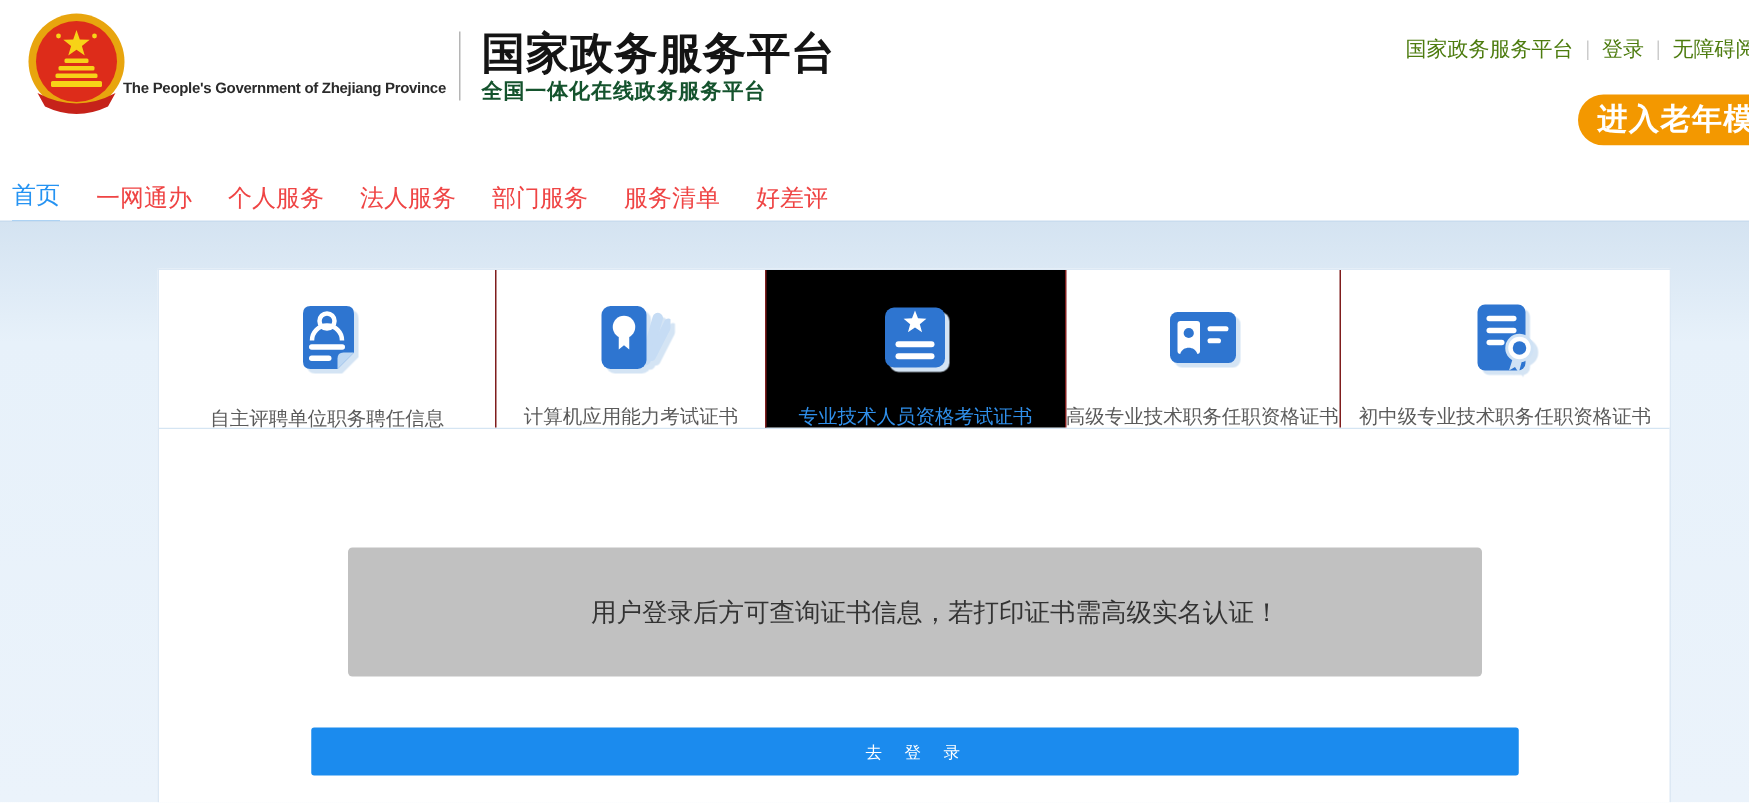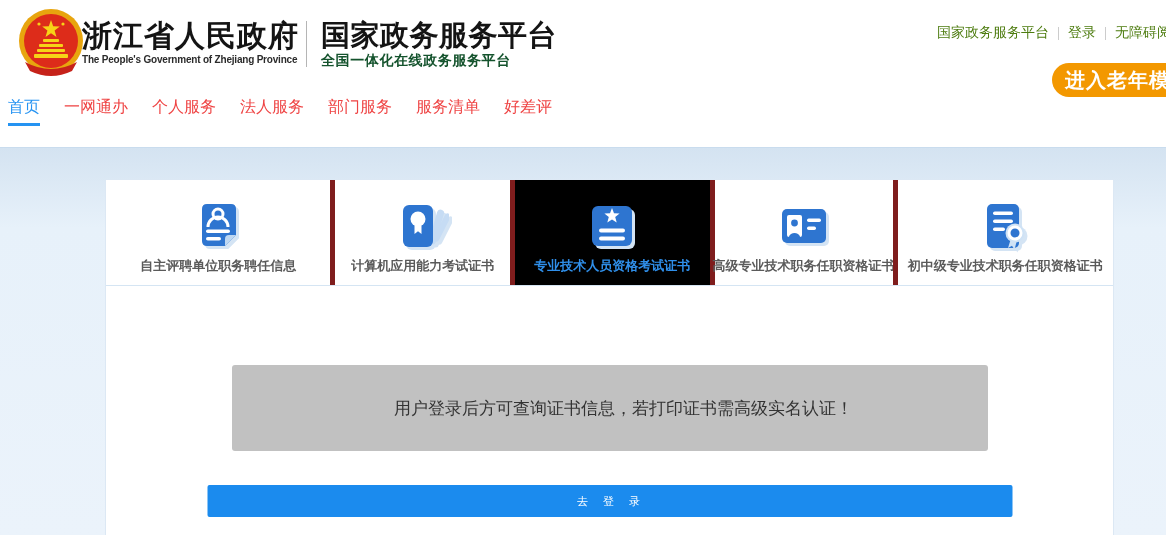--- a/index.html
+++ b/index.html
@@ -14,37 +14,37 @@
   .hdr-divider { position:absolute; left:306px; top:21px; width:1px; height:46px; background:#b5b5b5; }
   .site-title { position:absolute; left:321px; top:16px; font-size:29px; font-weight:bold; color:#141414; letter-spacing:0.5px; white-space:nowrap; }
   .site-sub { position:absolute; left:321px; top:52px; font-size:14px; font-weight:bold; color:#14532d; letter-spacing:0.6px; white-space:nowrap; }
   .top-links { position:absolute; left:937px; top:24px; display:flex; align-items:center; gap:9px; white-space:nowrap; font-size:14px; color:#3a3a3a; }
   .top-links a { color:#4d7c0f; text-decoration:none; cursor:pointer; }
   .tl-sep { width:1px; height:13px; background:#ccc; }
   .elder-btn { position:absolute; left:1052px; top:63px; height:34px; padding:0 13px; background:#f39800; color:#fff; font-size:20px; font-weight:bold; letter-spacing:1px; border:none; border-radius:17px; white-space:nowrap; cursor:pointer; line-height:34px; }
 
   
   .nav { position:absolute; top:97px; left:0; width:100%; height:50px; background:#fff; }
-  .nav-items { position:absolute; left:8px; top:0; display:flex; gap:24px; }
+  .nav-items { position:absolute; left:8px; top:24px; display:flex; gap:24px;align-items:center; }
   .nav-item { font-size:16px; color:#ef4444; line-height:20px; padding-bottom:6px; cursor:pointer; white-space:nowrap; }
   .nav-item.active { color:#2593f2; border-bottom:3px solid #2593f2; }
   .search-input { position:absolute; left:933px; top:108px; width:214px; height:30px; background:#efefef; border:none; outline:none; padding:0 8px; font-size:14px; color:#333; }
   .search-btn { position:absolute; left:1147px; top:108px; width:40px; height:30px; background:#f39800; border:none; cursor:pointer; display:flex; align-items:center; justify-content:center; }
 
   
   .main { position:absolute; top:147px; left:0; width:100%; bottom:0; background:linear-gradient(180deg,#d4e3f1 0px,#e7f1fa 80px,#ebf3fb 100%); border-top:1px solid #c9dcee; }
   .card { position:absolute; left:105px; top:31px; width:1009px; bottom:0; background:#fff; border:1px solid #dce8f4; border-bottom:none; }
 
   .tabs { display:flex; height:106px; border-bottom:1px solid #d5e5f3; }
   .tab { display:flex; flex-direction:column; align-items:center; padding-top:20px; cursor:pointer; background:#fff; }
-  .tab + .tab { border-left:5px solid #7f1d1d; }
+  .tab + .tab { border-left:1px solid #7f1d1d;justify-content:center; }
   .tab.selected { background:#000000; }
   .tab-icon { width:52px; height:52px; }
   .tab-icon svg { filter:drop-shadow(3px 3px 0px #d4e4f4); }
-  .tab-label { margin-top:5px; font-size:13px; color:#5a5a5a; white-space:nowrap;font-weight:bold; }
+  .tab-label { margin-top:18px; font-size:13px; color:#5a5a5a; white-space:nowrap; }
   .tab.selected .tab-label { color:#2f8fea; }
   .t1 { width:225px; } .t2 { width:180px; } .t3 { width:200px; } .t4 { width:183px; } .t5 { width:221px; }
 
   .panel { position:relative; height:calc(100% - 106px); }
   .notice { position:absolute; top:79px; left:50%; transform:translateX(-50%); width:756px; height:86px; background:#c1c1c1; border-radius:3px; display:flex; align-items:center; justify-content:center; font-size:17px; color:#333;padding-left:28px; }
   .login-btn { position:absolute; top:199px; left:50%; transform:translateX(-50%); width:805px; height:32px; background:#1b8bee; color:#fff; font-size:11px; border:none; border-radius:2px; cursor:pointer; letter-spacing:2px; }
 </style>
 </head>
 <body>
 
@@ -56,21 +56,20 @@
       <circle cx="38" cy="33" r="27" fill="#dd2c1a"></circle>
       <polygon points="38,12 40.2,18.3 46.8,18.5 41.6,22.6 43.5,29 38,25.2 32.5,29 34.4,22.6 29.2,18.5 35.8,18.3" fill="#f7d317"></polygon>
       <circle cx="26" cy="16" r="1.6" fill="#f7d317"></circle>
       <circle cx="50" cy="16" r="1.6" fill="#f7d317"></circle>
       <rect x="30" y="31" width="16" height="3" rx="1" fill="#f7d317"></rect>
       <rect x="26" y="36" width="24" height="3" rx="1" fill="#f7d317"></rect>
       <rect x="24" y="41" width="28" height="3" rx="1" fill="#f7d317"></rect>
       <rect x="21" y="46" width="34" height="4" rx="1" fill="#f7d317"></rect>
       <path d="M12 54 q26 14 52 0 l-5 9 q-21 10 -42 0 z" fill="#c6221a"></path>
     </svg>
-    <div class="gov-title">浙江省人民政府</div>
     <div class="gov-sub">The People's Government of Zhejiang Province</div>
     <div class="hdr-divider"></div>
     <div class="site-title">国家政务服务平台</div>
     <div class="site-sub">全国一体化在线政务服务平台</div>
 
     <div class="top-links">
       <a>国家政务服务平台</a>
       <span class="tl-sep"></span>
       <a>登录</a>
       <span class="tl-sep"></span>

